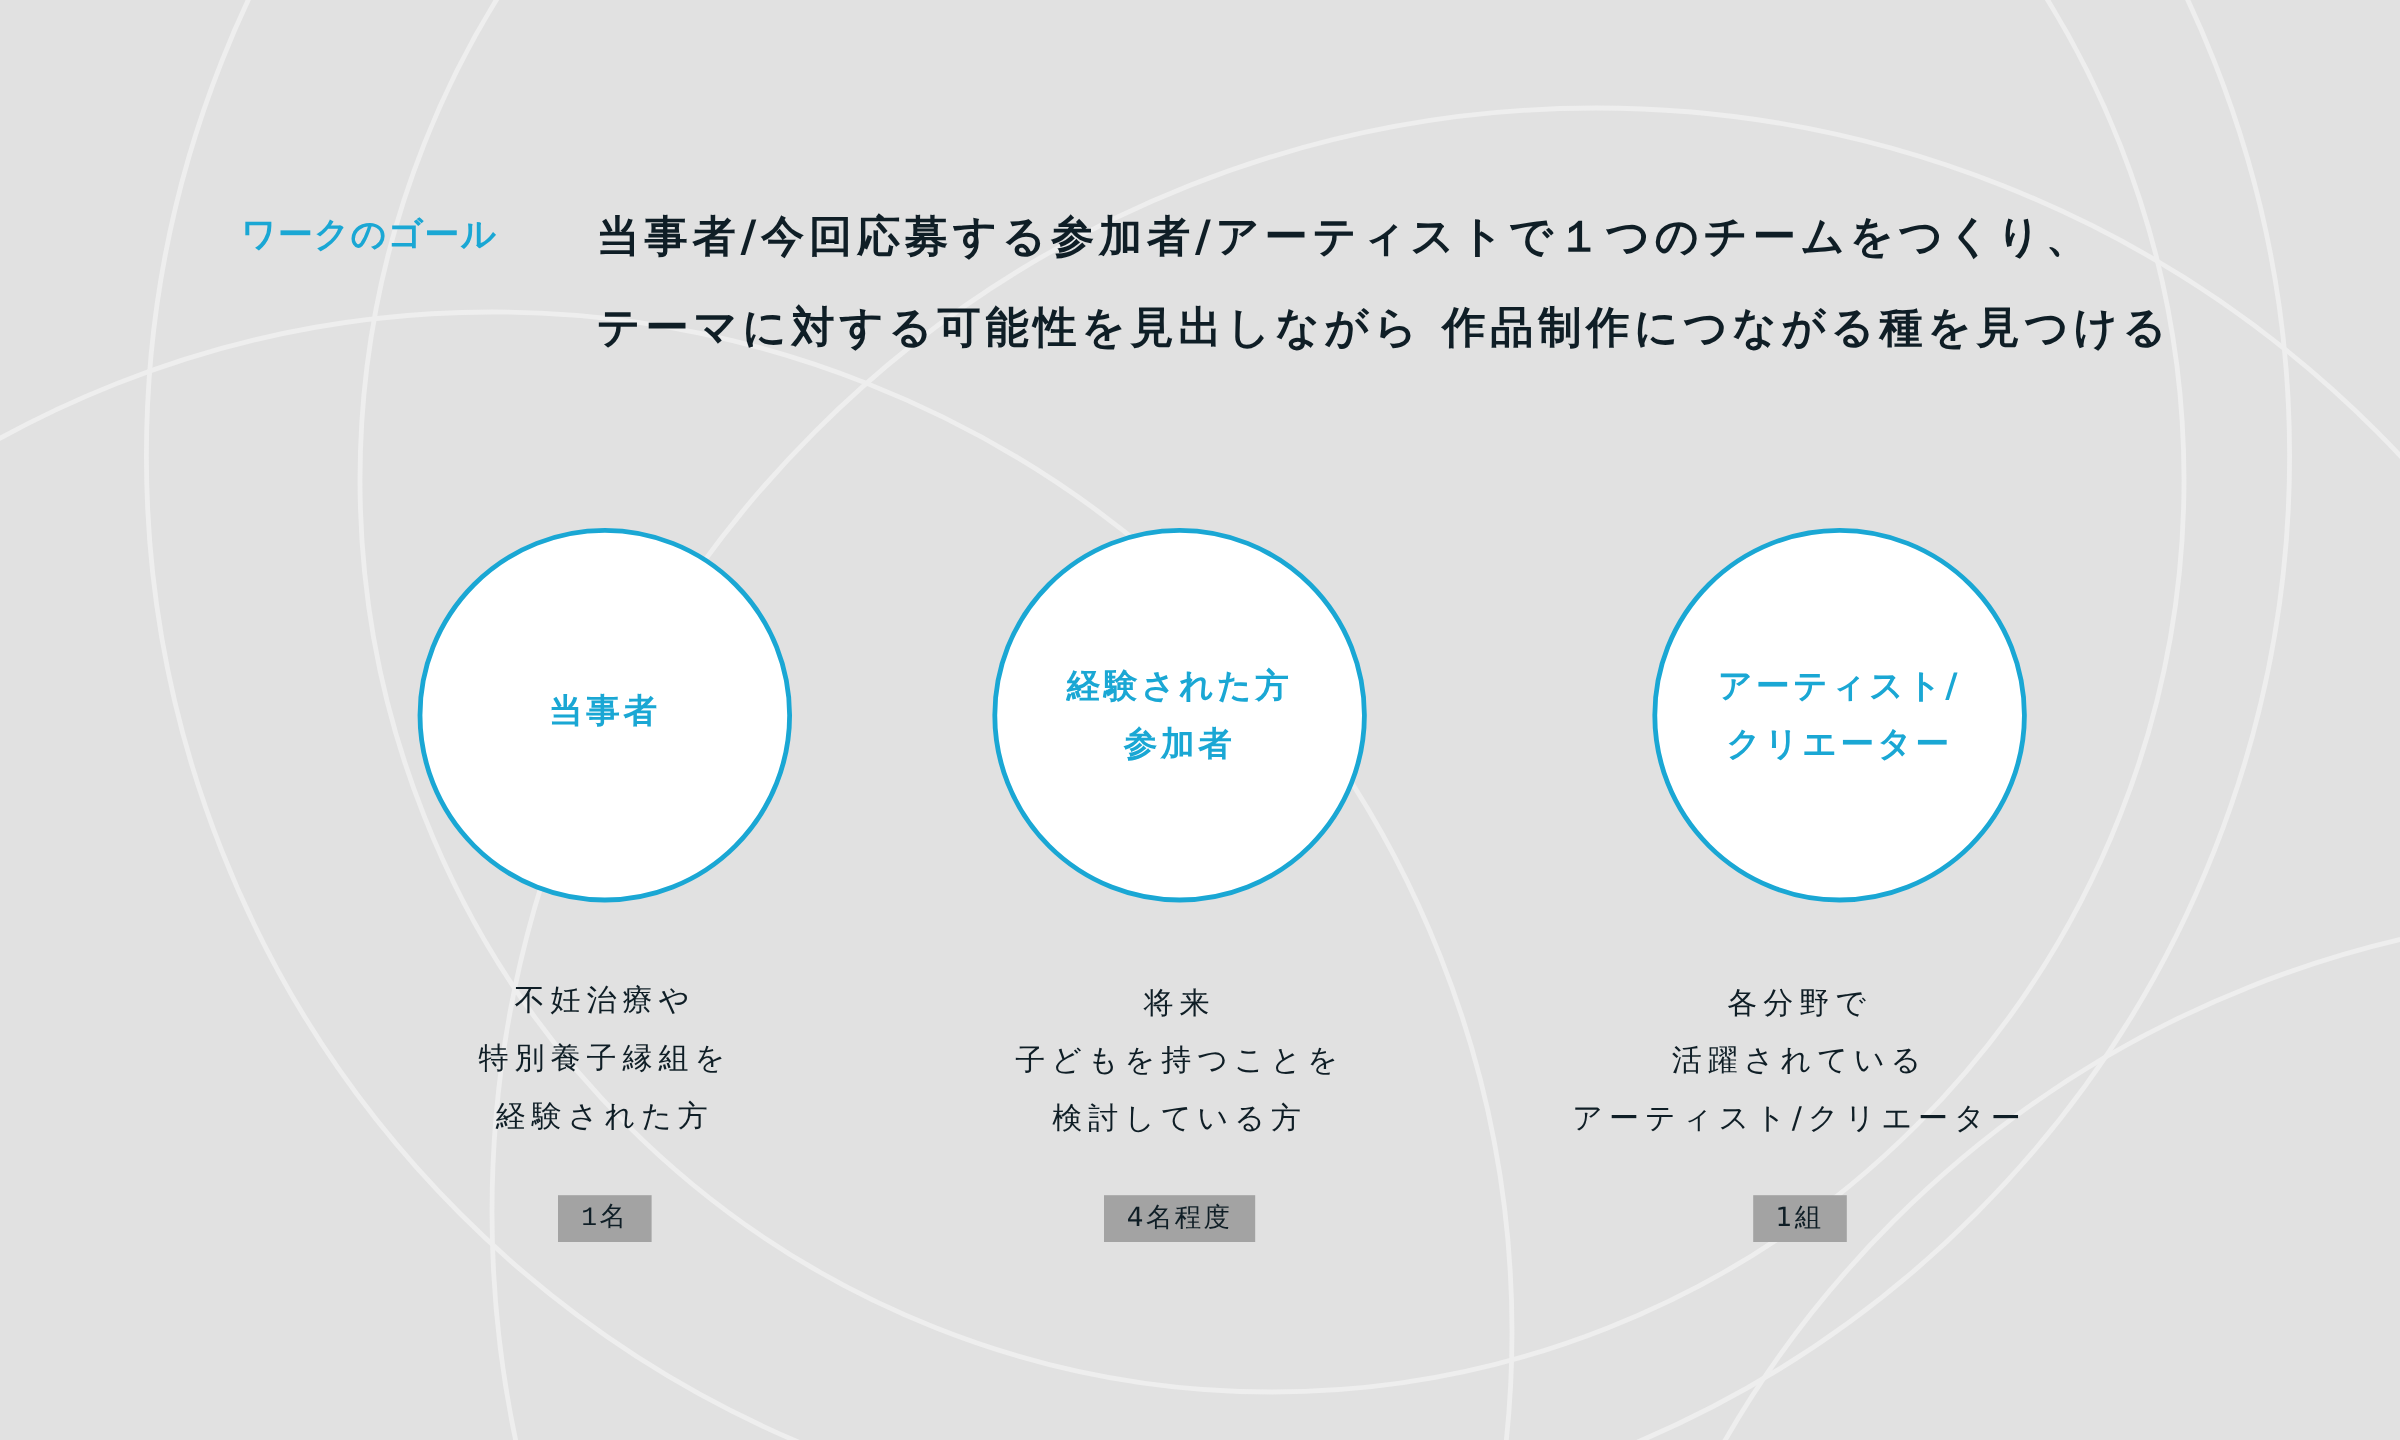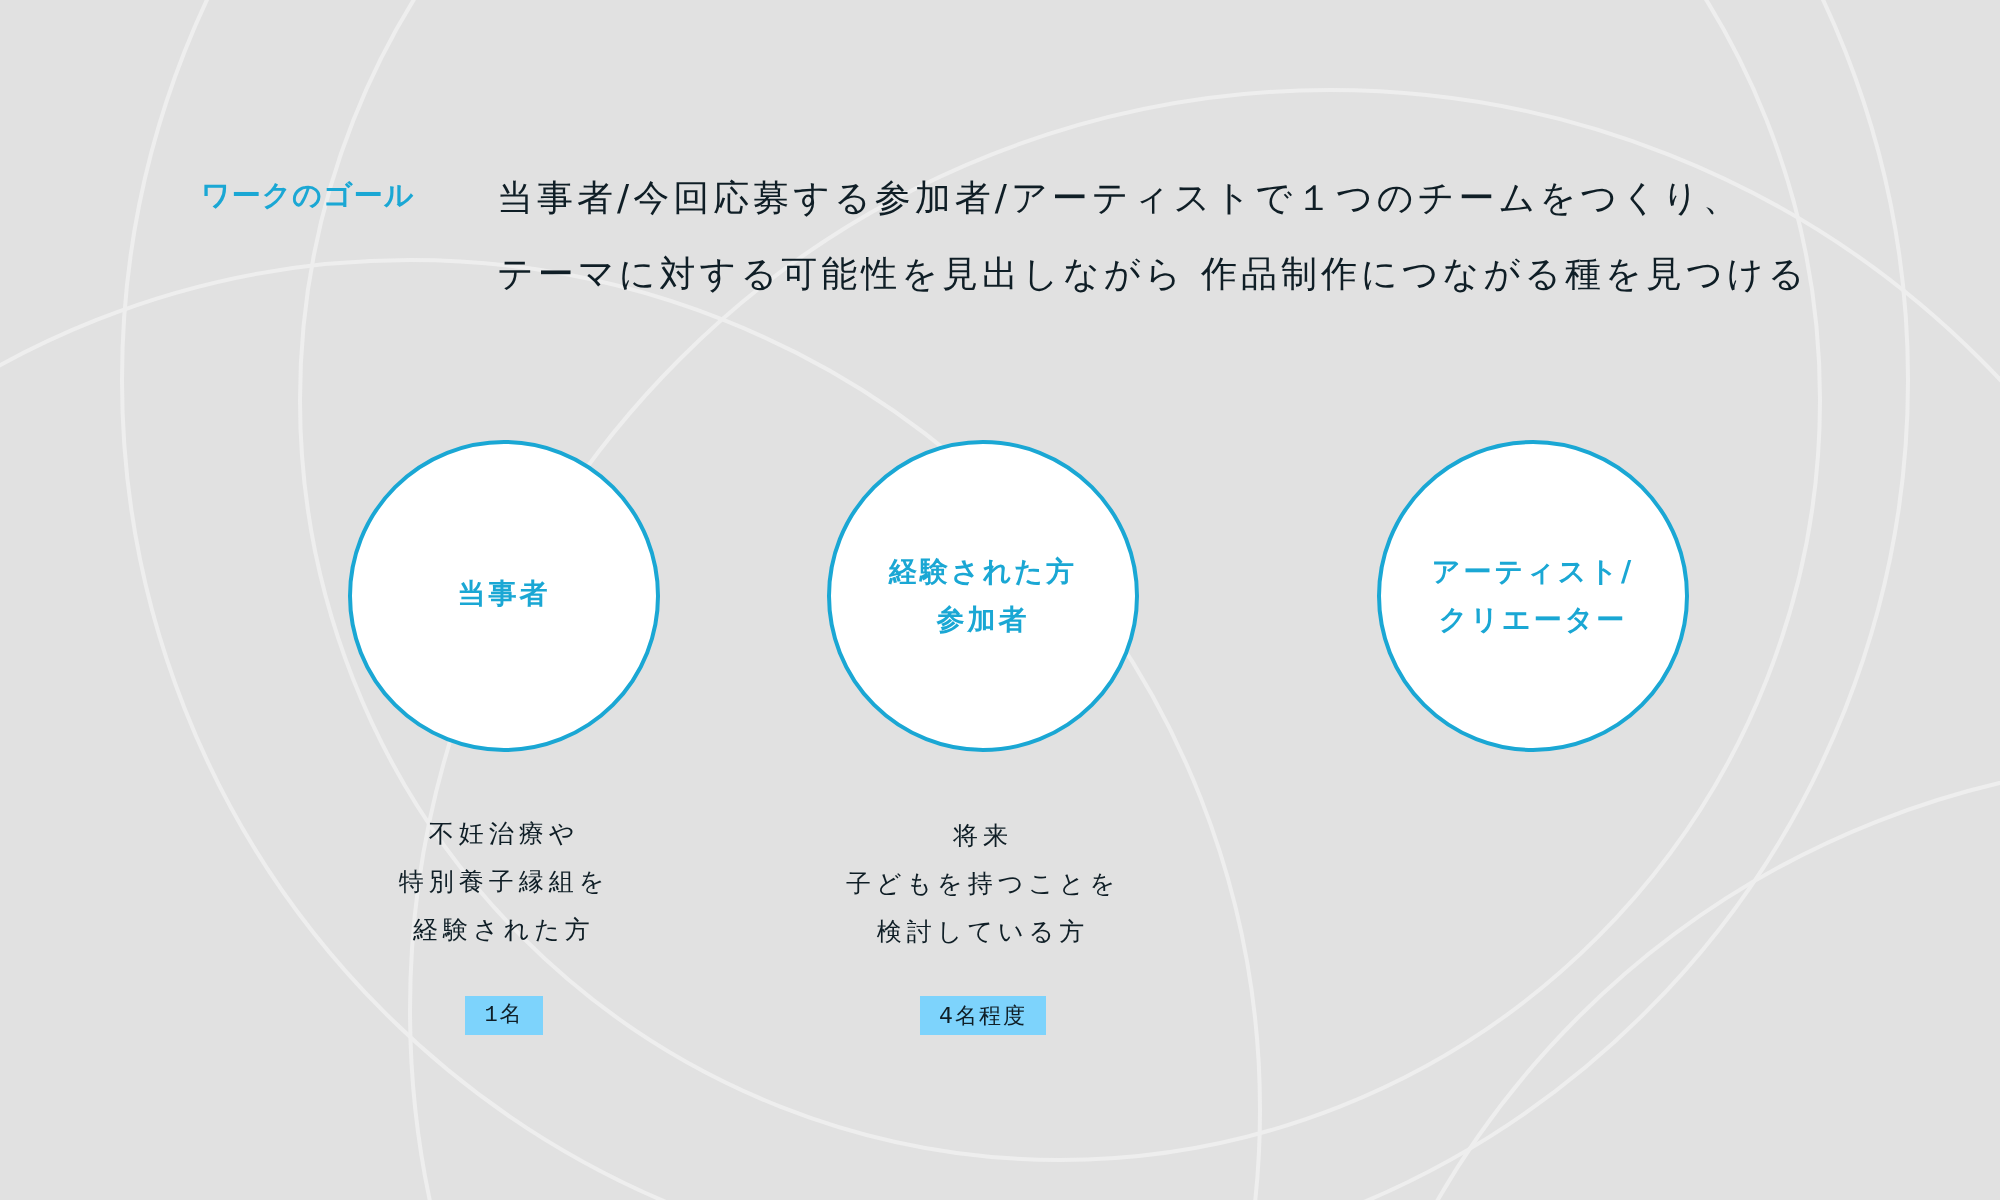--- a/index.html
+++ b/index.html
@@ -11,42 +11,42 @@
     color:#0f1e26;
   }
   .bg-svg { position:absolute; left:0; top:0; width:2000px; height:1200px; }
   .goal-label {
     position:absolute; left:201px; top:176px;
     font-size:29px; font-weight:bold; color:#1aa7d4; letter-spacing:1px;
     white-space:nowrap;
   }
   .headline { position:absolute; left:497px; top:170px; }
   .headline-line {
-    font-size:36px; font-weight:normal; letter-spacing:4px; color:#0f1e26;
+    font-size:36px; font-weight:bold; letter-spacing:4px; color:#0f1e26;
     white-space:nowrap; height:76px; line-height:56px;
   }
   .member {
     position:absolute; top:440px; width:420px; margin-left:-210px;
     display:flex; flex-direction:column; align-items:center;
   }
   .circle {
     width:312px; height:312px; border-radius:50%;
     background:#ffffff; border:4px solid #1aa7d4; box-sizing:border-box;
     display:flex; flex-direction:column; align-items:center; justify-content:center;
   }
   .circle-line {
     font-size:28px; font-weight:bold; color:#1aa7d4; letter-spacing:3px;
     line-height:48px; white-space:nowrap;
   }
   .desc { margin-top:372px; position:absolute; top:0; display:flex; flex-direction:column; align-items:center; }
   .desc-line {
     font-size:25px; letter-spacing:5px; color:#0f1e26; line-height:48px; white-space:nowrap;
   }
   .badge {
-    margin-top:40px; background:#7dd3fc; padding:0 19px; height:39px; line-height:39px;
+    margin-top:40px; background:#a3a3a3; padding:0 19px; height:39px; line-height:39px;
     font-size:22px; letter-spacing:2px; color:#0f1e26; white-space:nowrap;
   }
 </style>
 </head>
 <body>
 
 <svg class="bg-svg" viewBox="0 0 2000 1200" xmlns="http://www.w3.org/2000/svg">
   <g fill="none" stroke="#eeeeee" stroke-width="4">
     <circle cx="1015" cy="380" r="893"></circle>
     <circle cx="410" cy="1110" r="850"></circle>
@@ -86,13 +86,19 @@
     <div class="desc-line">検討している方</div>
     <div class="badge">4名程度</div>
   </div>
 </div>
 
 <div class="member" style="left:1479px;align-items:flex-end;">
   <div class="circle">
     <div class="circle-line">アーティスト/</div>
     <div class="circle-line">クリエーター</div>
   </div>
+  <div class="desc">
+    <div class="desc-line">各分野で</div>
+    <div class="desc-line">活躍されている</div>
+    <div class="desc-line">アーティスト/クリエーター</div>
+    <div class="badge">1組</div>
+  </div>
 </div>
 
 </body></html>

